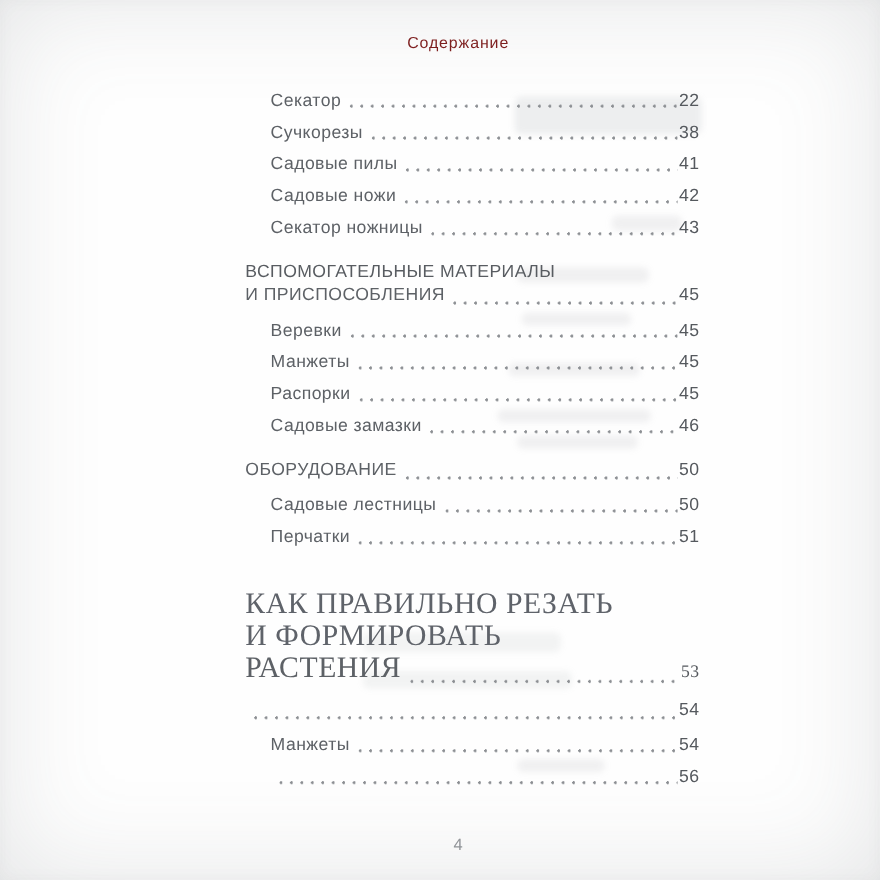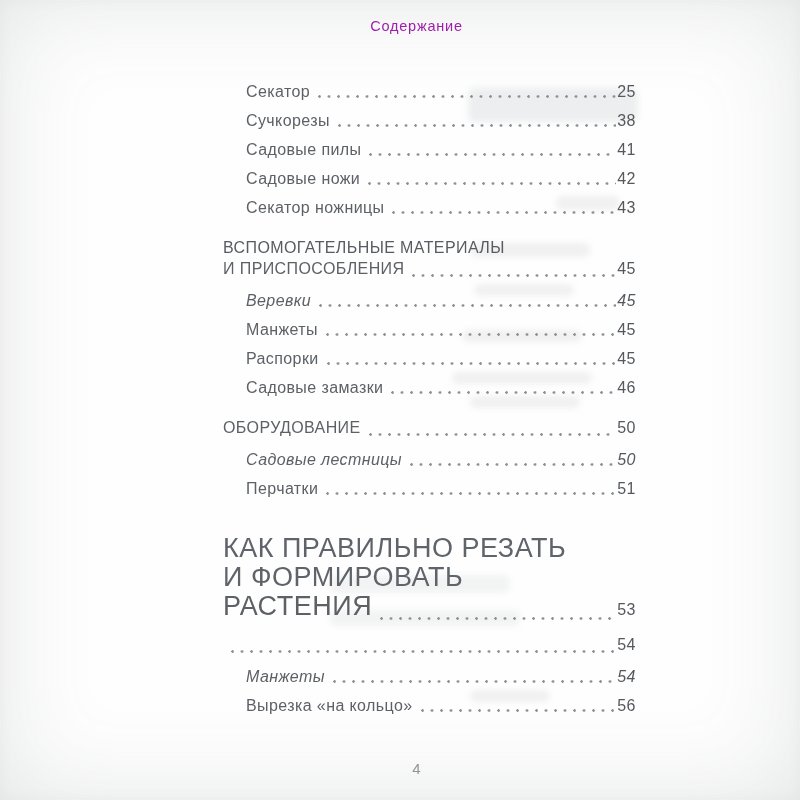--- a/index.html
+++ b/index.html
@@ -16,25 +16,25 @@
   }
   
   .page::after {
     content: "";
     position: absolute; inset: 0;
     box-shadow: inset 0 0 95px rgba(95,98,103,0.16), inset 0 0 14px rgba(120,122,126,0.06);
     pointer-events: none;
   }
   .page-header {
     position: absolute;
-    top: 18px; left: 210px; width: 413px;
+    top: 32px; left: 210px; width: 413px;
     text-align: center;
     font-size: 14.5px;
     letter-spacing: 0.8px;
-    color: #a21caf;
+    color: #7f1d1d;
   }
   .toc {
     position: absolute;
     top: 84px; left: 223px; width: 413px;
     color: #5d6166;
   }
   .toc-entry { margin-top: 13px; }
   .toc-entry:first-child { margin-top: 0; }
   .entry-line, .toc-line { font-size: 16px; line-height: 16px; letter-spacing: 0.4px; }
   .toc-line { display: flex; align-items: baseline; }
@@ -51,24 +51,24 @@
     background-repeat: repeat-x;
     background-position: 0 100%;
   }
   
   .level-sub { padding-left: 23px; }
   .level-section { margin-top: 21px; letter-spacing: 0.5px; }
   .level-section .entry-line,
   .level-section .toc-line { line-height: 21px; color: #585c61; }
   .level-chapter { margin-top: 37px; }
   .level-chapter .entry-line,
-  .level-chapter .toc-line { font-size: 27px; line-height: 29px; letter-spacing: 0.5px; color: #5f636a; }
+  .level-chapter .toc-line { font-size: 27px; line-height: 29px; letter-spacing: 0.5px; color: #5f636a; font-family: Liberation Serif, serif; }
   .level-chapter .dots { margin-bottom: 4px; }
   .level-chapter + .level-section { margin-top: 10px; }
-  .level-section + .level-sub { margin-top: 14px; font-style: italic; }
+  .level-section + .level-sub { margin-top: 14px; }
   .page-footer {
     position: absolute;
     top: 760px; left: 210px; width: 413px;
     text-align: center;
     font-size: 15px;
     color: #94979b;
   }
   
   .ghost { position: absolute; background: rgba(138,143,149,0.12); border-radius: 6px; filter: blur(3px); pointer-events: none; }
   .g1  { left: 468px; top:  88px; width: 170px; height: 34px; background: rgba(138,143,149,0.14); }
@@ -98,21 +98,21 @@
   <div class="ghost g7"></div>
   <div class="ghost g8"></div>
   <div class="ghost g9"></div>
   <div class="ghost g10"></div>
 
   <div class="toc">
       <div class="toc-entry level-sub">
         <div class="toc-line">
           <span class="entry-label">Секатор</span>
           <span class="dots"></span>
-          <span class="entry-page">25</span>
+          <span class="entry-page">22</span>
         </div>
       </div>
       <div class="toc-entry level-sub">
         <div class="toc-line">
           <span class="entry-label">Сучкорезы</span>
           <span class="dots"></span>
           <span class="entry-page">38</span>
         </div>
       </div>
       <div class="toc-entry level-sub">
@@ -210,21 +210,20 @@
       </div>
       <div class="toc-entry level-sub">
         <div class="toc-line">
           <span class="entry-label">Манжеты</span>
           <span class="dots"></span>
           <span class="entry-page">54</span>
         </div>
       </div>
       <div class="toc-entry level-sub">
         <div class="toc-line">
-          <span class="entry-label">Вырезка «на кольцо»</span>
           <span class="dots"></span>
           <span class="entry-page">56</span>
         </div>
       </div>
     </div>
 
   <div class="page-footer">4</div>
 </div>
 
 </body></html>

